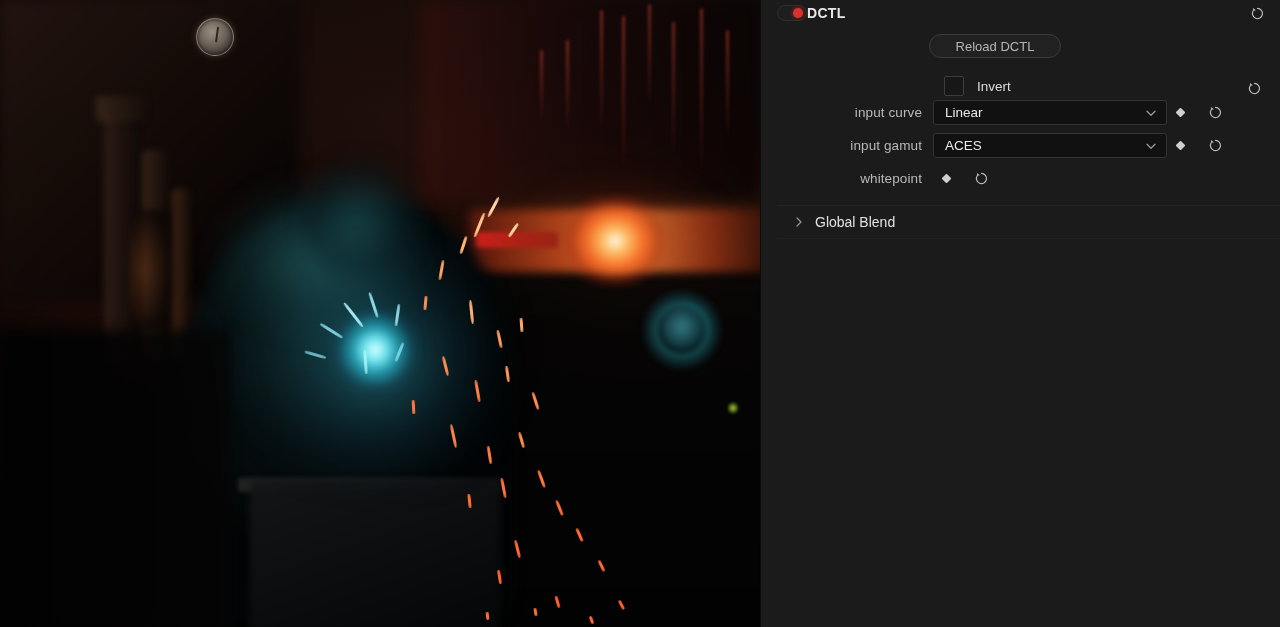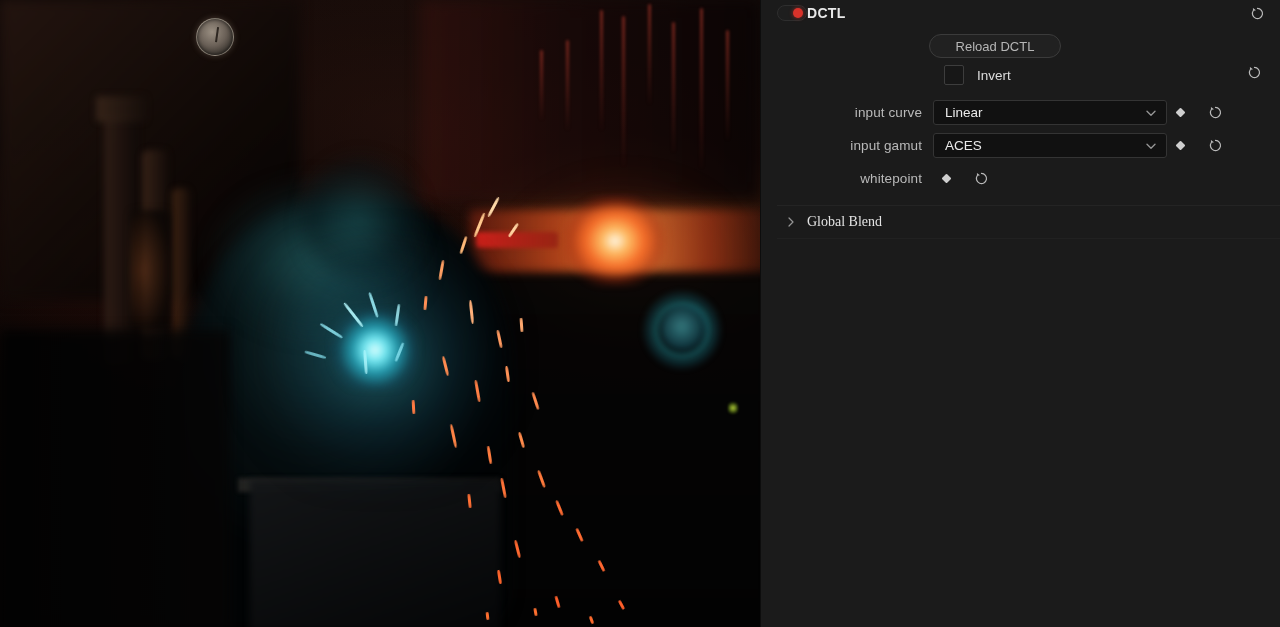--- a/index.html
+++ b/index.html
@@ -224,32 +224,32 @@
   
   .row-btn { display:flex; height:31px; padding:0 12px 0 1px; }
   .btn-pill {
     margin-left:167px; width:132px; height:24px;
     border:1px solid #3b3b3b; border-radius:13px;
     background:#212121; color:#b6b6b6; font-size:13px;
     display:flex; align-items:center; justify-content:center;
     cursor:pointer; font-family:"Liberation Sans", sans-serif;
   }
   
-  .row-chk { display:flex; align-items:flex-start; height:31px; padding:0 12px 0 16px; }
+  .row-chk { display:flex; align-items:flex-end; height:31px; padding:0 12px 0 16px; }
   .chk-wrap { margin-left:167px; display:flex; align-items:center; cursor:pointer; }
   .chk-box {
     width:20px; height:20px; background:#171717;
     border:1px solid #3d3d3d; border-radius:2px; flex:0 0 auto;
   }
   .chk-label { margin-left:13px; color:#dcdcdc; font-size:13.5px; }
 
   
   .divider { height:1px; background:#242424; margin:10px 0 0 16px; }
   .gblend {
-    display:flex; align-items:center; height:32px; padding:0 0 0 24px; cursor:pointer;font-family:Liberation Serif, serif;
+    display:flex; align-items:center; height:32px; padding:0 0 0 32px; cursor:pointer;
   }
   .gblend .tri { width:12px; height:12px; flex:0 0 auto; opacity:0.7; }
   .gblend .gtext { margin-left:10px; color:#e2e2e2; font-size:14px; }
   .divider2 { height:1px; background:#212121; margin:0 0 0 16px; }
 </style>
 </head>
 <body>
 
 <div id="app">
 

